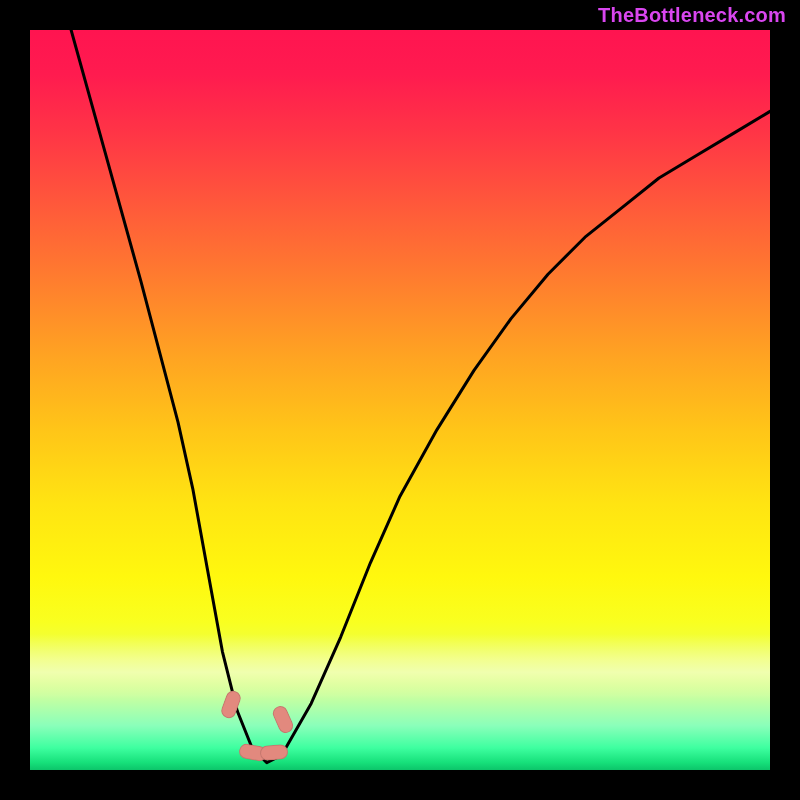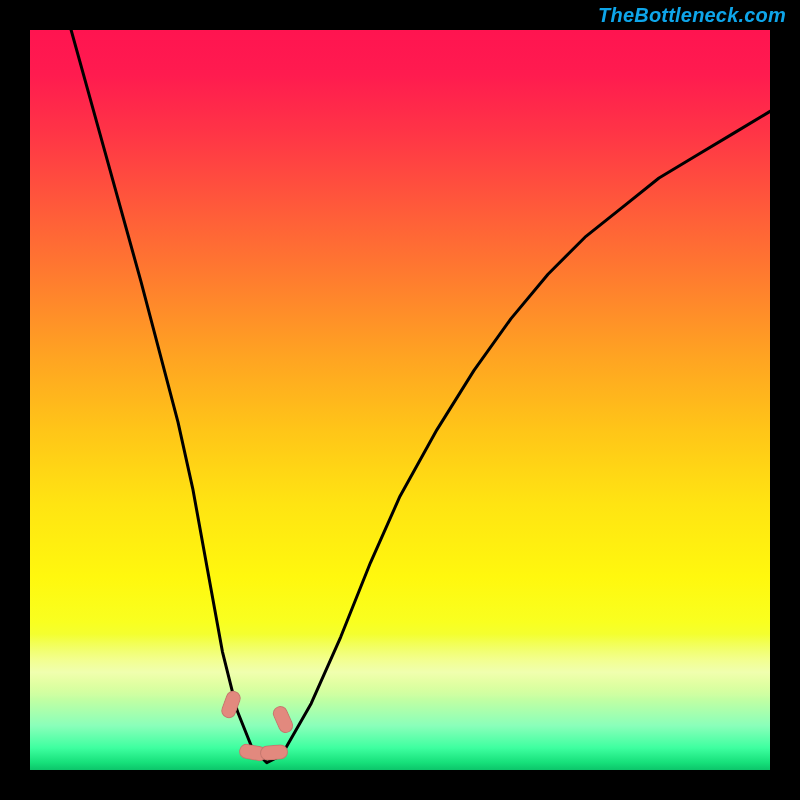--- a/index.html
+++ b/index.html
@@ -16,24 +16,23 @@
     height: 800px;
     background: #000;
   }
   .watermark {
     position: absolute;
     top: 4px;
     right: 14px;
     font-family: Arial, Helvetica, sans-serif;
     font-size: 20px;
     font-weight: 600;
-    color: #0ea5e9;
+    color: #d946ef;
     letter-spacing: 0.2px;
     z-index: 50;
-    font-style: italic;
   }
   .plot {
     position: absolute;
     left: 30px;
     top: 30px;
     width: 740px;
     height: 740px;
     overflow: hidden;
   }
   .gradient {

